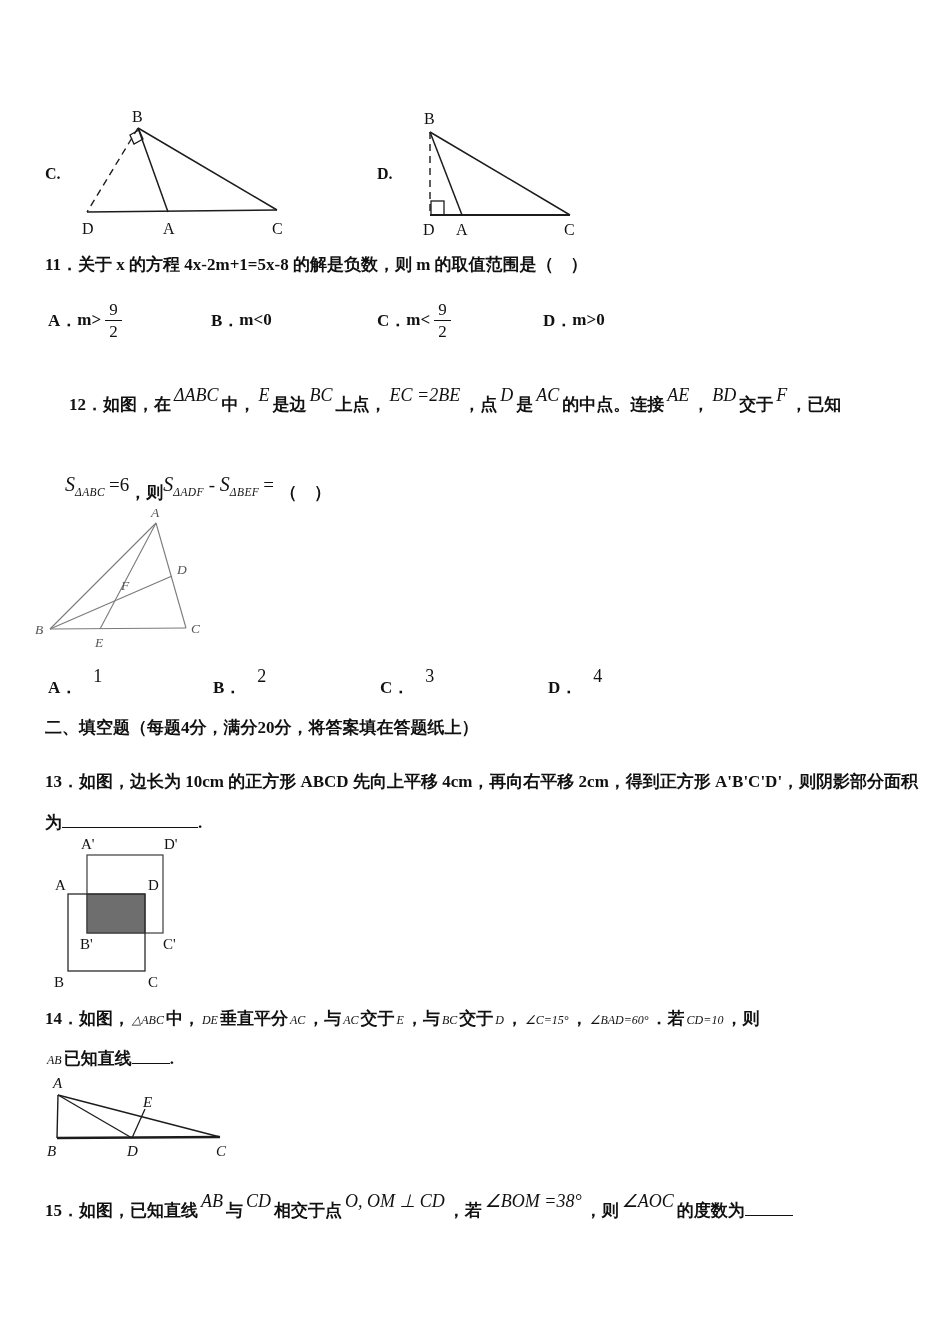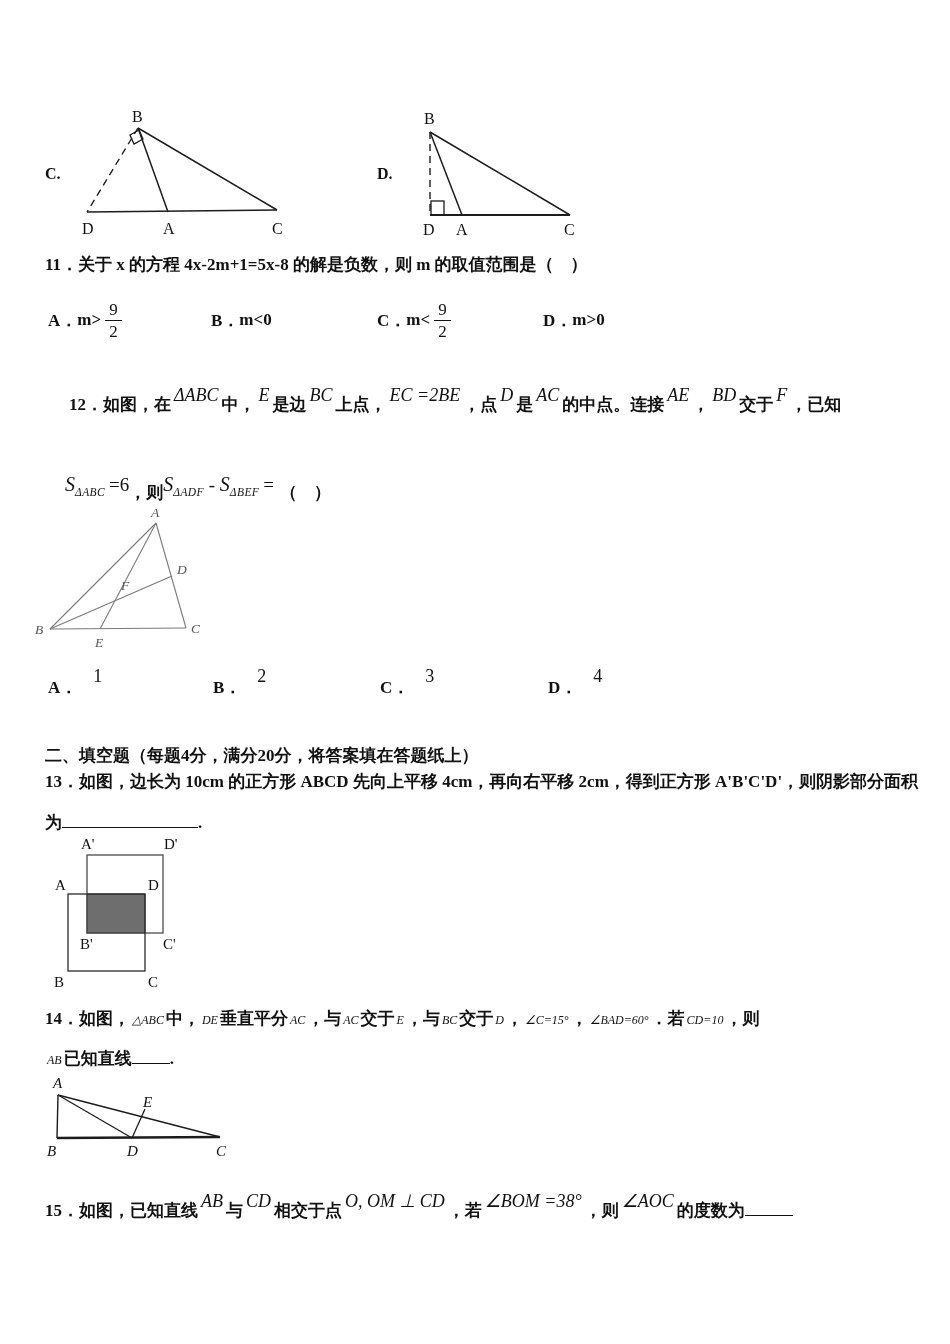--- a/index.html
+++ b/index.html
@@ -113,21 +113,21 @@
     <text x="152" y="74" class="figtext-g">D</text>
     <text x="70" y="147" class="figtext-g">E</text>
     <text x="96" y="90" class="figtext-g">F</text>
   </svg>
 
   <div class="q12-opt" style="left:48px;text-align:right;"><span>A．</span><span class="sup-num">1</span></div>
   <div class="q12-opt" style="left:213px;"><span>B．</span><span class="sup-num">2</span></div>
   <div class="q12-opt" style="left:380px;"><span>C．</span><span class="sup-num">3</span></div>
   <div class="q12-opt" style="left:548px;text-align:right;"><span>D．</span><span class="sup-num">4</span></div>
 
-  <div class="abs qtext" style="left:45px;top:744px;font-family:Liberation Serif, serif;">二、填空题（每题4分，满分20分，将答案填在答题纸上）</div>
+  <div class="abs qtext" style="left:45px;top:716px;font-family:Liberation Serif, serif;">二、填空题（每题4分，满分20分，将答案填在答题纸上）</div>
 
   <div class="abs qtext" style="left:45px;top:770px;">13．如图，边长为 10cm 的正方形 ABCD 先向上平移 4cm，再向右平移 2cm，得到正方形 A'B'C'D'，则阴影部分面积</div>
   <div class="abs qtext" style="left:45px;top:808px;">
     <span>为</span><span class="blank" style="width:136px;"></span><span>.</span>
   </div>
 
   <svg class="abs" style="left:40px;top:828px;" width="175" height="170" viewBox="0 0 175 170">
     <rect x="47" y="66" width="58" height="39" stroke="#3a3a3a" stroke-width="1" fill="#6e6e6e"></rect>
     <rect x="47" y="27" width="76" height="78" fill="none" stroke="#4a4a4a" stroke-width="1.3"></rect>
     <rect x="28" y="66" width="77" height="77" fill="none" stroke="#2a2a2a" stroke-width="1.3"></rect>

